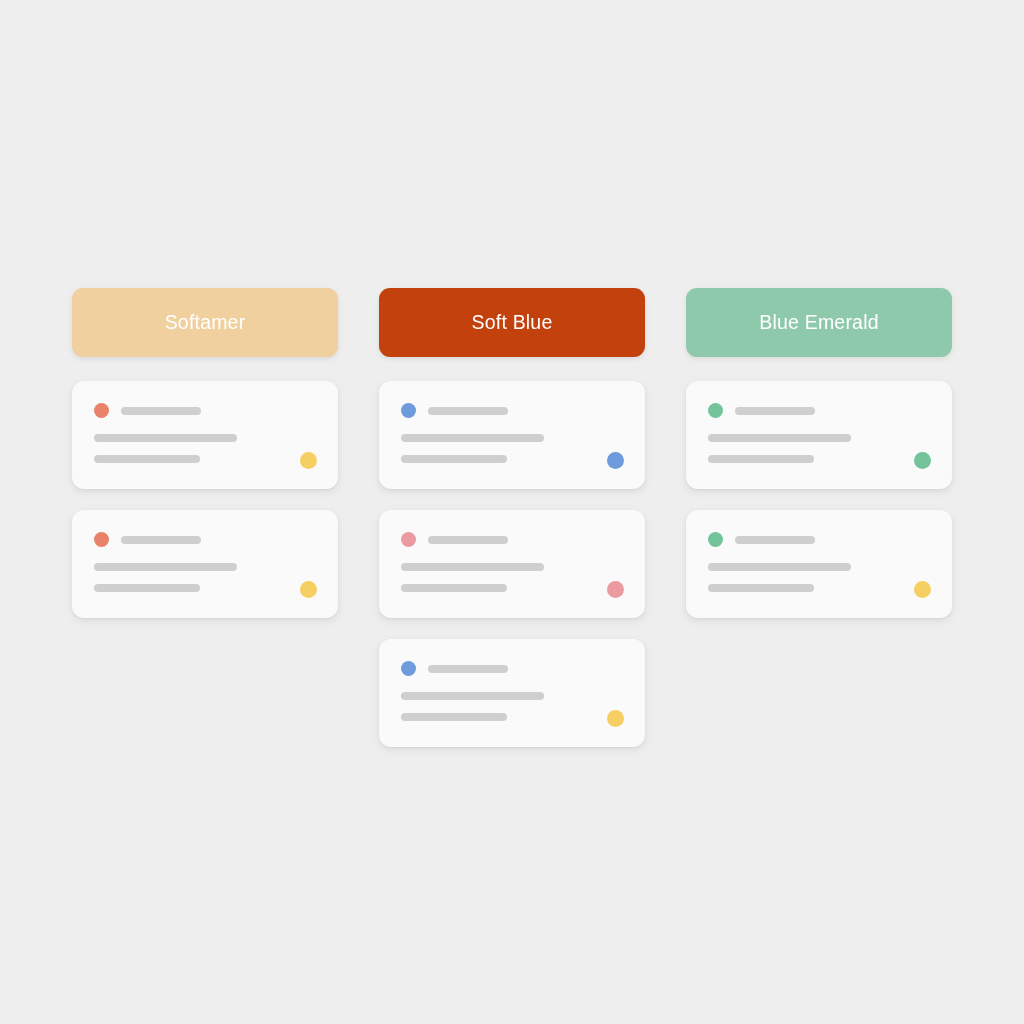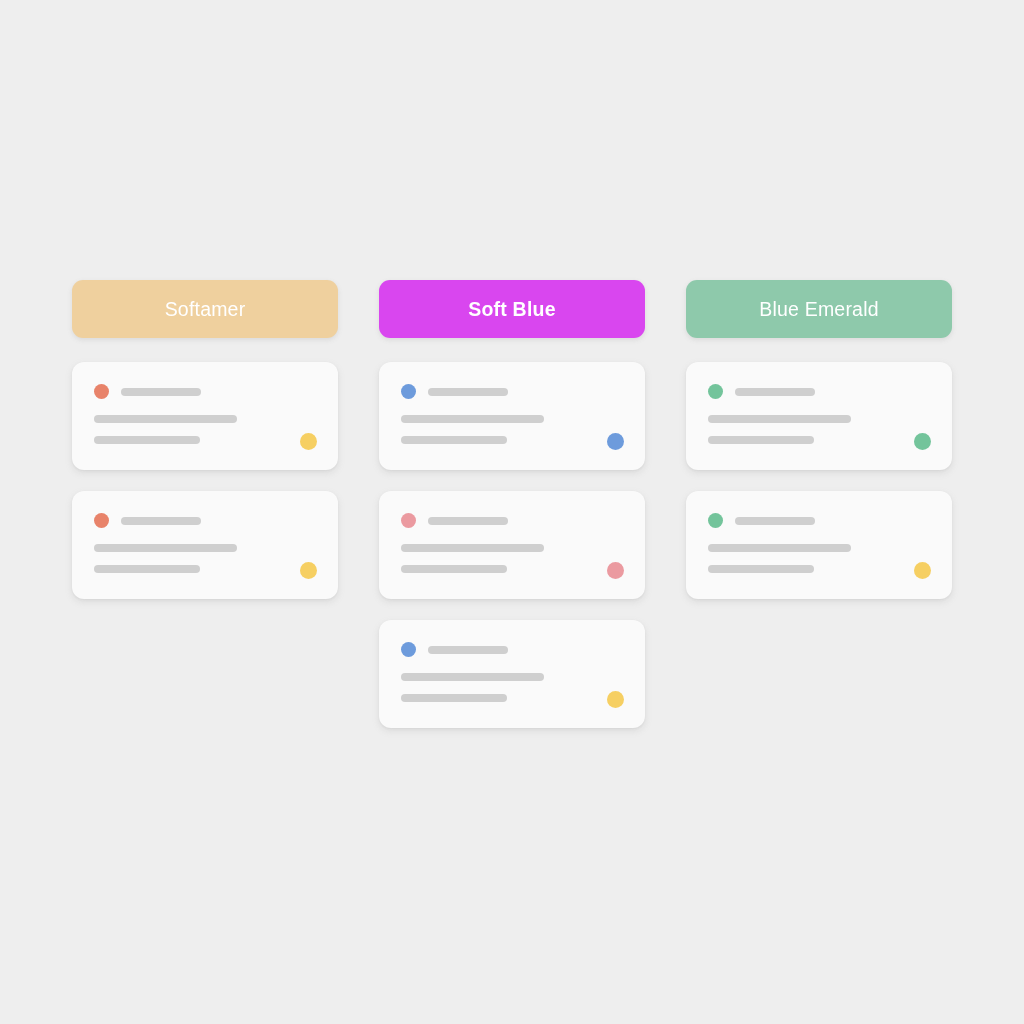--- a/index.html
+++ b/index.html
@@ -25,31 +25,32 @@
   }
 
   .column {
     width: 266px;
     display: flex;
     flex-direction: column;
     align-items: stretch;
   }
 
   .column-header {
-    height: 58px;
+    height: 69px;
     border-radius: 11px;
     display: flex;
     align-items: center;
     justify-content: center;
     color: #ffffff;
     font-size: 19.5px;
     font-weight: 500;
     letter-spacing: 0.2px;
     box-shadow: 0 2px 5px rgba(120,120,120,0.16);
     user-select: none;
+    margin-top: 8px;
   }
 
   .card-stack {
     margin-top: 24px;
     display: flex;
     flex-direction: column;
     gap: 21px;
   }
 
   .card {
@@ -132,21 +133,21 @@
           </div>
           <div class="card-body">
             <span class="bar bar-long" style="background: rgb(207, 207, 207);"></span>
             <span class="bar bar-short" style="background: rgb(207, 207, 207);"></span>
           </div>
           <span class="dot dot-trail" style="background: rgb(246, 207, 98);"></span>
         </div>
       </div>
     </div>
     <div class="column">
-      <div class="column-header" style="background: #d946ef; color: rgb(255, 255, 255); font-weight: bold;">
+      <div class="column-header" style="background: #c2410c; color: rgb(255, 255, 255);">
         <span>Soft Blue</span>
       </div>
       <div class="card-stack">
         <div class="card" style="background: rgb(250, 250, 250);">
           <div class="card-top-row">
             <span class="dot dot-lead" style="background: rgb(109, 155, 220);"></span>
             <span class="bar bar-inline" style="background: rgb(207, 207, 207);"></span>
           </div>
           <div class="card-body">
             <span class="bar bar-long" style="background: rgb(207, 207, 207);"></span>

